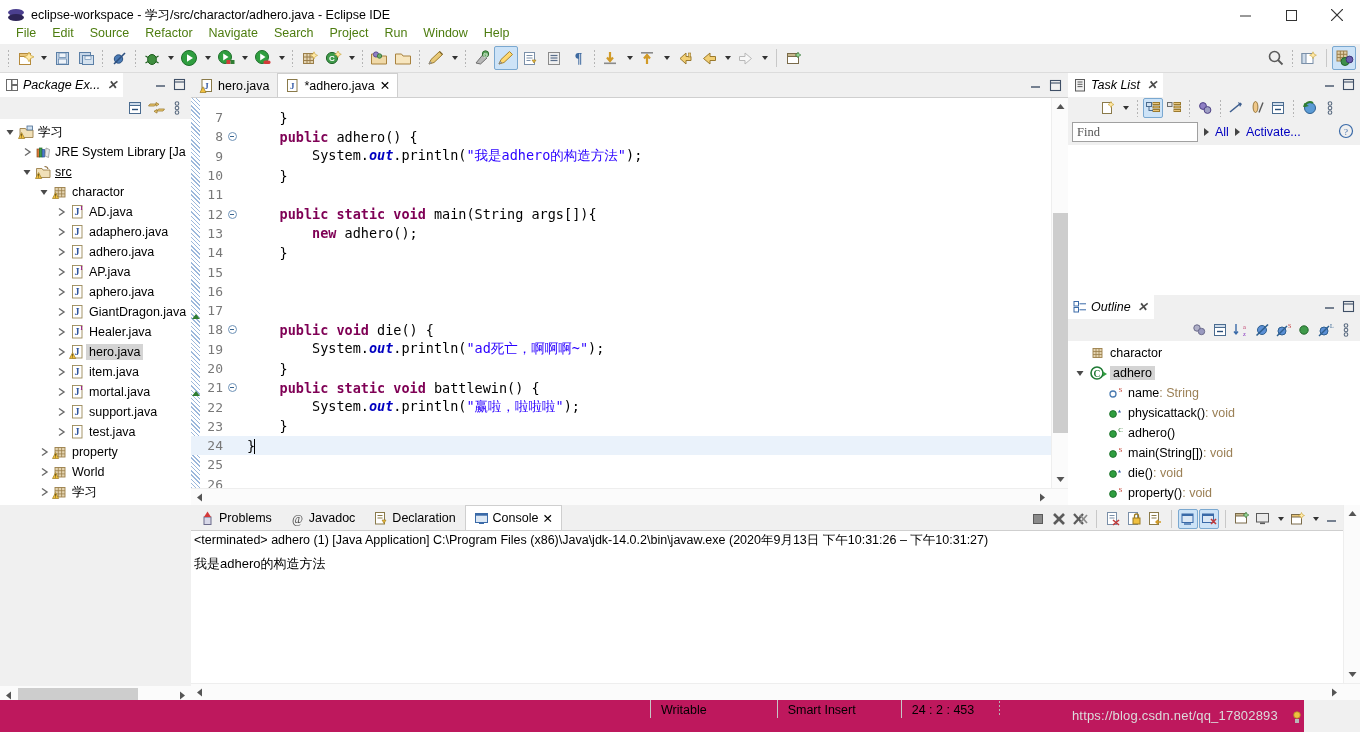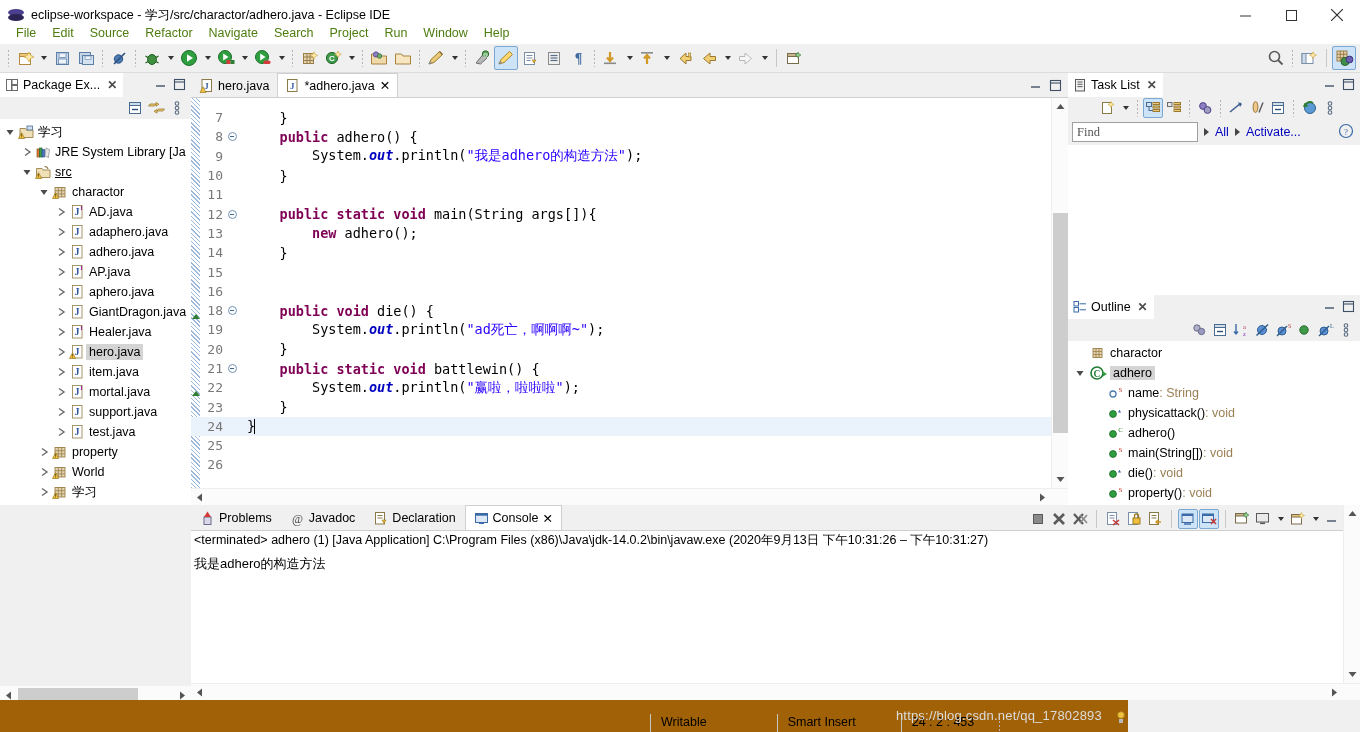--- a/index.html
+++ b/index.html
@@ -66,20 +66,21 @@
     background-image: radial-gradient(circle, #b4b4b4 1px, transparent 1px);
     background-size: 3px 4px; background-repeat: repeat-y;
   }
   .tsepline { width: 1px; height: 18px; background: #c8c8c8; margin: 0 5px; }
 
   
   .panel { position: absolute; background: #ffffff; }
   .panel-head {
     height: 24px; background: #f0f0f0; display: flex; align-items: flex-end;
     position: relative;
+    font-style: italic;
   }
   .panel-tab {
     height: 24px; display: flex; align-items: center; padding: 0 6px 0 5px;
     background: #ffffff; font-size: 12.5px; gap: 4px;
   }
   .panel-tab .close-x { font-size: 12px; color: #4a4a4a; margin-left: 3px; font-weight: 600; }
   .panel-ctrls { position: absolute; right: 3px; top: 3px; display: flex; gap: 2px; }
   .pbtn {
     width: 17px; height: 17px; display: flex; align-items: center; justify-content: center;
   }
@@ -225,22 +226,22 @@
     display: flex; align-items: center; height: 20px; font-size: 12.5px;
     padding-left: 4px; white-space: nowrap;
   }
   .out-row .ow { width: 16px; flex: 0 0 16px; display: flex; align-items: center; justify-content: center; }
   .out-row .oi { width: 22px; flex: 0 0 22px; display: flex; align-items: center; justify-content: center; position: relative; }
   .out-row.sel .olab { background: #d4d4d4; padding: 0 3px; }
   .otype { color: #9b8056; }
 
   
   .statusbar {
-    position: absolute; left: 0; bottom: 0; width: 1128px; height: 32px;
-    background: #a16207; display: flex; align-items: flex-end; font-size: 12.5px;
+    position: absolute; left: 0; bottom: 0; width: 1304px; height: 32px;
+    background: #be185d; display: flex; align-items: flex-start; font-size: 12.5px;
   }
   .sb-cell { height: 20px; display: flex; align-items: center; padding: 0 10px; }
   .sb-div { width: 1px; height: 18px; background: #c6c6c6; }
   .sb-dots {
     width: 3px; height: 16px; margin: 0 14px;
     background-image: radial-gradient(circle, #b4b4b4 1px, transparent 1px);
     background-size: 3px 4px;
   }
   .watermark {
     position: absolute; right: 26px; bottom: 9px; font-size: 13px;
@@ -922,20 +923,21 @@
           <div class="code-line"><span class="ln">7</span><span class="foldcell"></span><span class="code-txt"><span class="plain">    }</span></span></div>
           <div class="code-line"><span class="ln">8</span><span class="foldcell"><span class="fold-minus"></span></span><span class="code-txt"><span class="plain">    </span><span class="kw">public</span><span class="plain"> adhero() {</span></span></div>
           <div class="code-line"><span class="ln">9</span><span class="foldcell"></span><span class="code-txt"><span class="plain">        System.</span><span class="fld">out</span><span class="plain">.println(</span><span class="str">"我是adhero的构造方法"</span><span class="plain">);</span></span></div>
           <div class="code-line"><span class="ln">10</span><span class="foldcell"></span><span class="code-txt"><span class="plain">    }</span></span></div>
           <div class="code-line"><span class="ln">11</span><span class="foldcell"></span><span class="code-txt"><span class="plain"></span></span></div>
           <div class="code-line"><span class="ln">12</span><span class="foldcell"><span class="fold-minus"></span></span><span class="code-txt"><span class="plain">    </span><span class="kw">public static void</span><span class="plain"> main(String args[]){</span></span></div>
           <div class="code-line"><span class="ln">13</span><span class="foldcell"></span><span class="code-txt"><span class="plain">        </span><span class="kw">new</span><span class="plain"> adhero();</span></span></div>
           <div class="code-line"><span class="ln">14</span><span class="foldcell"></span><span class="code-txt"><span class="plain">    }</span></span></div>
           <div class="code-line"><span class="ln">15</span><span class="foldcell"></span><span class="code-txt"><span class="plain"></span></span></div>
           <div class="code-line"><span class="ln">16</span><span class="foldcell"></span><span class="code-txt"><span class="plain"></span></span></div>
+          <div class="code-line"><span class="ln">17</span><span class="foldcell"></span><span class="code-txt"><span class="plain"></span></span></div>
           <div class="code-line"><span class="ln">18</span><span class="foldcell"><span class="fold-minus"></span></span><span class="code-txt"><span class="plain">    </span><span class="kw">public void</span><span class="plain"> die() {</span></span></div>
           <div class="code-line"><span class="ln">19</span><span class="foldcell"></span><span class="code-txt"><span class="plain">        System.</span><span class="fld">out</span><span class="plain">.println(</span><span class="str">"ad死亡，啊啊啊~"</span><span class="plain">);</span></span></div>
           <div class="code-line"><span class="ln">20</span><span class="foldcell"></span><span class="code-txt"><span class="plain">    }</span></span></div>
           <div class="code-line"><span class="ln">21</span><span class="foldcell"><span class="fold-minus"></span></span><span class="code-txt"><span class="plain">    </span><span class="kw">public static void</span><span class="plain"> battlewin() {</span></span></div>
           <div class="code-line"><span class="ln">22</span><span class="foldcell"></span><span class="code-txt"><span class="plain">        System.</span><span class="fld">out</span><span class="plain">.println(</span><span class="str">"赢啦，啦啦啦"</span><span class="plain">);</span></span></div>
           <div class="code-line"><span class="ln">23</span><span class="foldcell"></span><span class="code-txt"><span class="plain">    }</span></span></div>
           <div class="code-line cursorline"><span class="ln">24</span><span class="foldcell"></span><span class="code-txt"><span class="plain">}</span><span class="caret"></span></span></div>
           <div class="code-line"><span class="ln">25</span><span class="foldcell"></span><span class="code-txt"><span class="plain"></span></span></div>
           <div class="code-line"><span class="ln">26</span><span class="foldcell"></span><span class="code-txt"><span class="plain"></span></span></div>
         </div>

